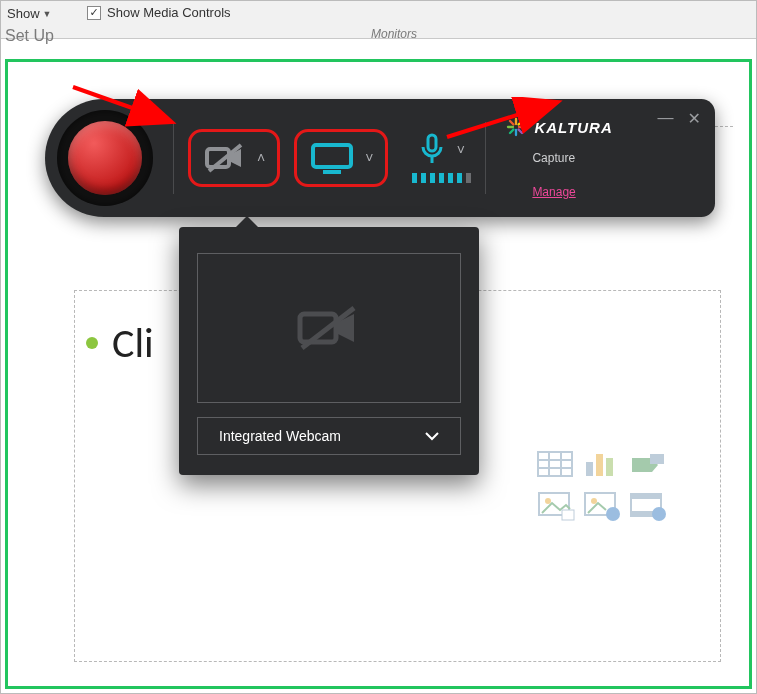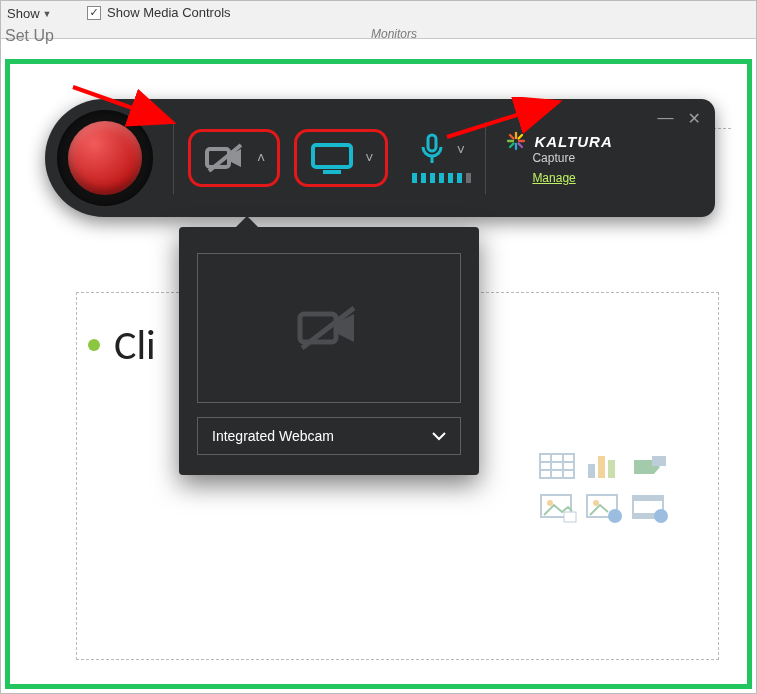--- a/index.html
+++ b/index.html
@@ -40,21 +40,21 @@
     font-size:11px;color:#333;line-height:1;
   }
   .monitors-lbl{
     position:absolute; left:370px; top:26px;
     color:#7a7a7a; font-size:12px;font-style:italic;
   }
 
   
   .canvas{
     position:absolute; left:4px; top:58px; right:4px; bottom:4px;
-    background:#fff; border:5px solid #22c55e;
+    background:#fff; border:3px solid #22c55e;
   }
   .dash-guide-h{
     position:absolute; left:56px; right:16px; height:0;
     border-top:1px dashed #b8b8b8;
   }
   .text-box{
     position:absolute; left:66px; top:228px; right:28px; bottom:24px;
     border:1px dashed #b8b8b8;
   }
   .bullet-row{
@@ -110,26 +110,26 @@
   }
   .src.red{ border:3px solid #e41818; }
   .arr-sm{color:#aeb0b4;font-size:14px;margin-left:6px}
   .audio-col{display:flex;flex-direction:column;align-items:center;gap:6px;margin-left:6px}
   .aud-row{display:flex;align-items:center;gap:6px}
   .level-bars{display:flex;gap:4px}
   .level-bars span{width:5px;height:10px;background:#18b8cf}
   .level-bars span.dim{background:#6b6d70}
   .brand{
     display:flex;flex-direction:column;align-items:flex-start;
-    gap:2px; margin-left:6px; width:128px;
+    gap:16px; margin-left:6px; width:128px;
   }
   .brand-row{display:flex;align-items:center;gap:8px}
   .brand-name{color:#fff;font-weight:700;letter-spacing:1px;font-size:15px;font-style:italic}
   .brand-sub{color:#cfd0d2;font-size:12px;margin-left:26px;margin-top:-2px}
-  .manage{color:#bef264;font-size:12px;text-decoration:underline;margin-left:26px;margin-top:4px}
+  .manage{color:#ec4899;font-size:12px;text-decoration:underline;margin-left:26px;margin-top:4px}
   .win-ctrls{
     position:absolute; right:14px; top:10px;
     display:flex; gap:14px; color:#9b9da0; font-size:16px;
   }
   .win-ctrls span{cursor:default}
 
   
   .popover{
     position:absolute; left:178px; top:226px;
     width:300px; background:#2a2b2d;
@@ -142,21 +142,21 @@
     border-right:12px solid transparent;
     border-bottom:12px solid #2a2b2d;
   }
   .preview{
     border:1px solid #5e5f62; height:150px;
     display:flex;align-items:center;justify-content:center;
   }
   .dd{
     margin-top:14px; border:1px solid #5e5f62;
     height:38px; display:flex;align-items:center;
-    justify-content:space-between; padding:0 14px;
+    justify-content:space-between; padding:0 21px;
     color:#fff; font-size:14px;
   }
 
   
   .anno{position:absolute;pointer-events:none}
 </style>
 </head>
 <body>
 
 <div class="ribbon">

